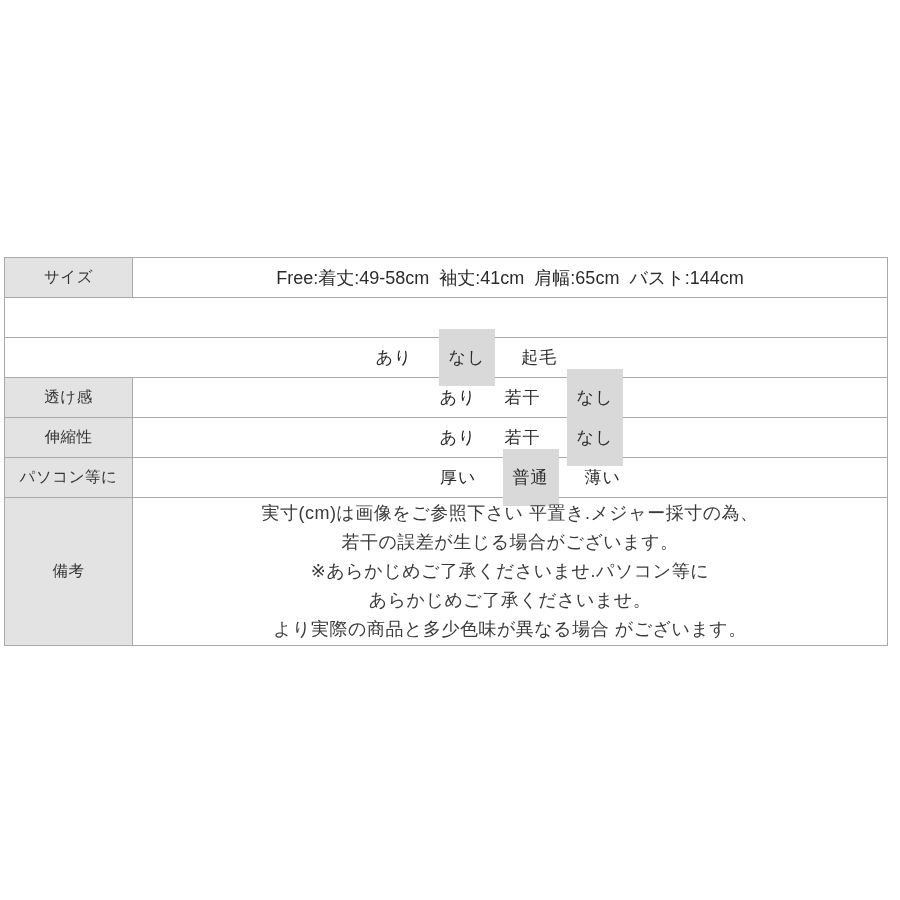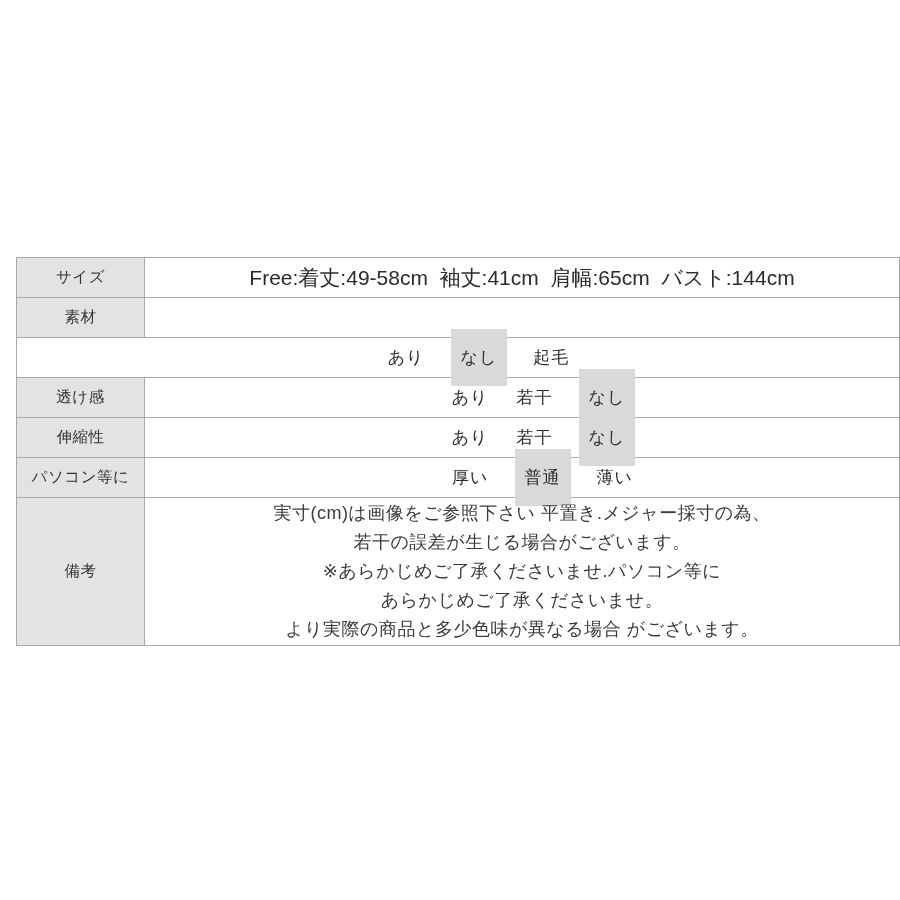--- a/index.html
+++ b/index.html
@@ -14,21 +14,21 @@
   }
   .page {
     position: relative;
     width: 900px;
     height: 900px;
     background: #ffffff;
     overflow: hidden;
   }
   .spec-table {
     position: absolute;
-    left: 16px;
+    left: 4px;
     top: 257px;
     width: 884px;
     height: 389px;
     border: 1.5px solid #a9a9a9;
     box-sizing: border-box;
     display: flex;
     flex-direction: column;
     background: #ffffff;
   }
   .row {
@@ -54,21 +54,21 @@
     justify-content: center;
     font-size: 15.5px;
     letter-spacing: 0.5px;
     color: #333333;
   }
   .value-cell {
     flex: 1 1 auto;
     display: flex;
     align-items: center;
     justify-content: center;
-    font-size: 21px;
+    font-size: 18px;
     color: #2b2b2b;
   }
   .text-value {
     white-space: pre-wrap;
   }
   .row-options .value-cell {
     gap: 24px;
     font-size: 17px;
     letter-spacing: 1px;
     margin-left: 41px;
@@ -96,21 +96,20 @@
 </head>
 <body>
 
 <div class="page">
   <div class="spec-table" id="spec-table">
       <div class="row row-text">
         <div class="label-cell">サイズ</div>
         <div class="value-cell text-value">Free:着丈:49-58cm  袖丈:41cm  肩幅:65cm  バスト:144cm</div>
       </div>
       <div class="row row-text">
-        <div class="label-cell">素材</div>
       </div>
       <div class="row row-options">
         <div class="value-cell">
           <span class="opt">あり</span>
           <span class="opt selected">なし</span>
           <span class="opt">起毛</span>
         </div>
       </div>
       <div class="row row-options">
         <div class="label-cell">透け感</div>

